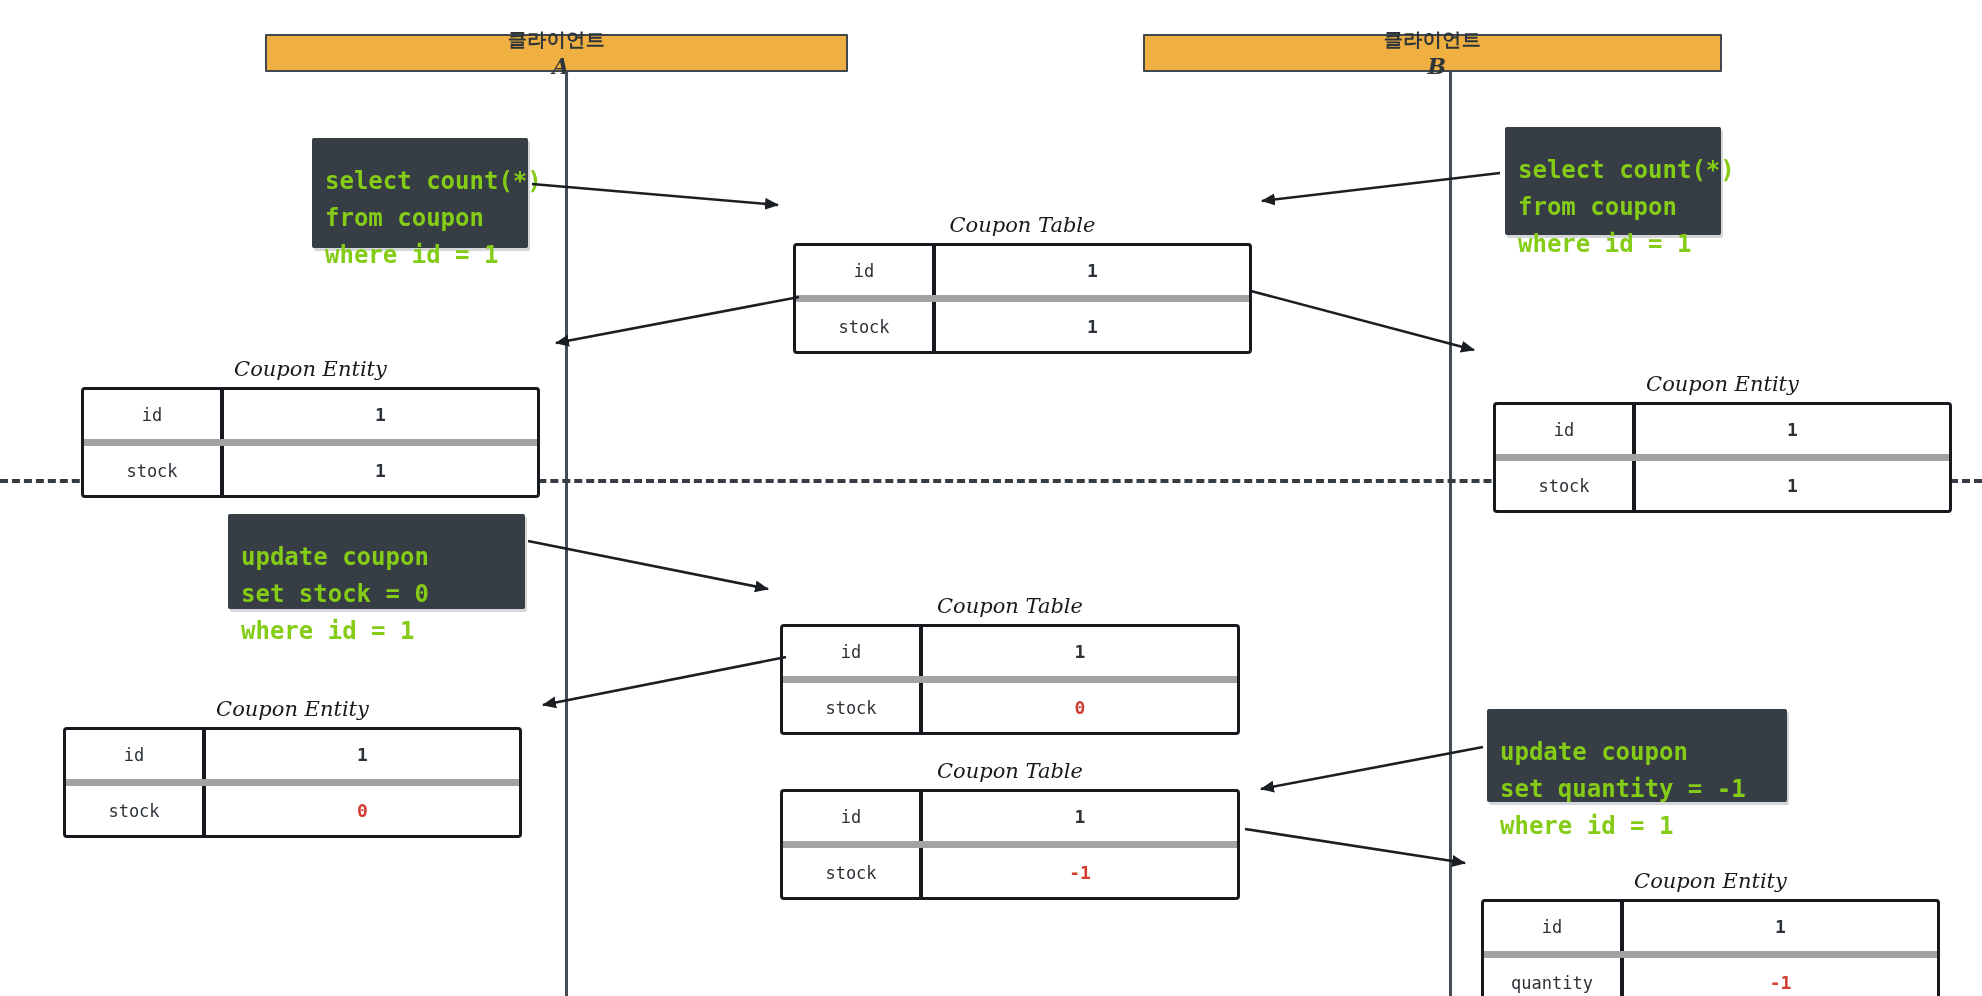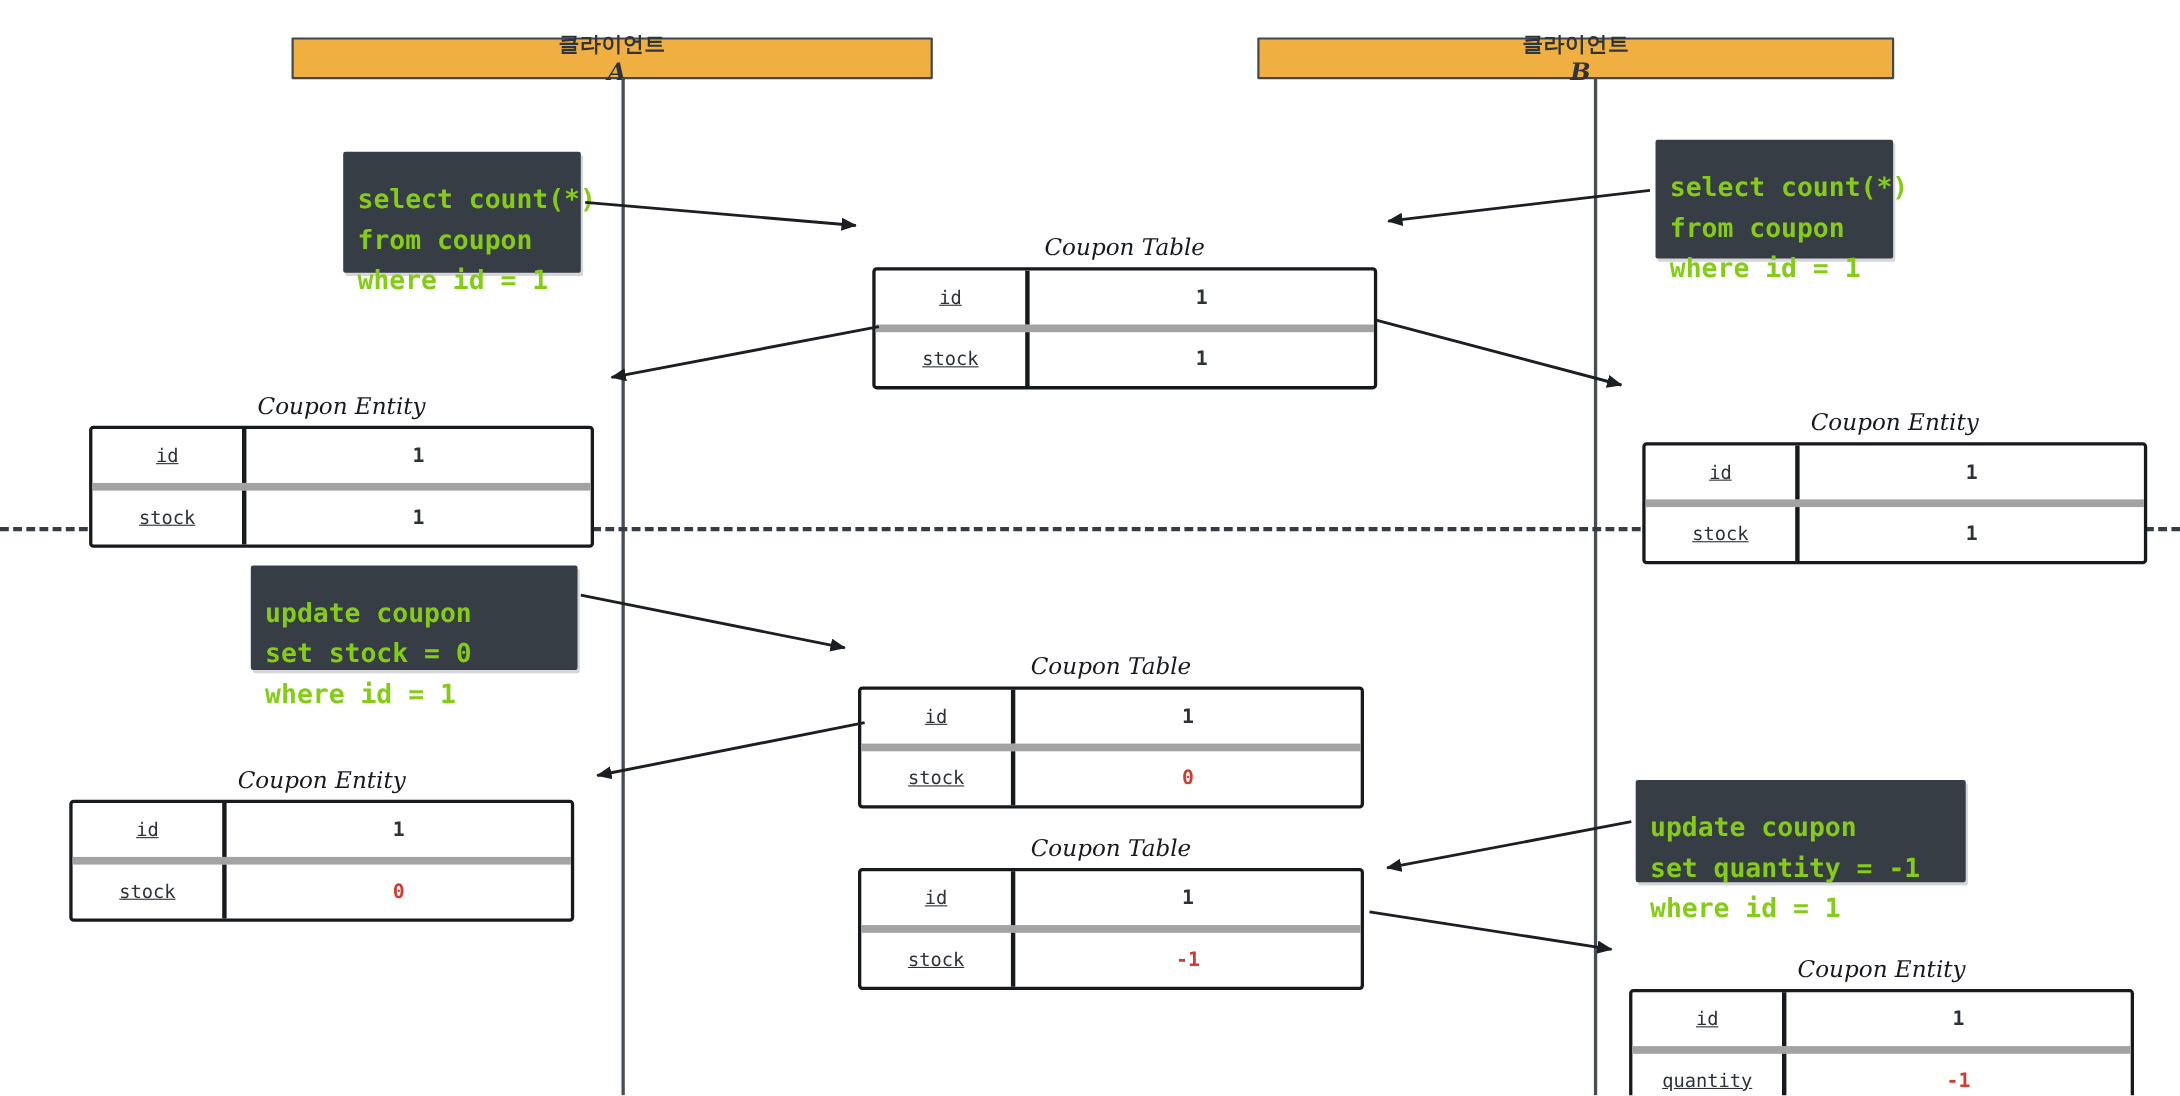--- a/index.html
+++ b/index.html
@@ -37,21 +37,21 @@
 
   
   .dbtable{position:absolute;margin-top:47px;}
   .tbl-title{text-align:center;font-family:"DejaVu Serif",serif;font-style:italic;
     font-size:21px;color:#16191d;height:26px;line-height:26px;margin-bottom:5px;}
   .tbl-grid{border:3.5px solid #16191d;border-radius:4px;background:#fff;box-sizing:border-box;}
   .tbl-row{display:flex;height:49px;}
   .tbl-row + .tbl-row{border-top:7px solid #a3a3a3;}
   .tbl-key{width:140px;box-sizing:border-box;border-right:4px solid #16191d;
     display:flex;align-items:center;justify-content:center;
-    font-family:"DejaVu Sans Mono",monospace;font-size:17px;font-weight:500;color:#2c3238;text-decoration:underline;}
+    font-family:"DejaVu Sans Mono",monospace;font-size:17px;font-weight:500;color:#2c3238;}
   .tbl-val{flex:1;display:flex;align-items:center;justify-content:center;
     font-family:"DejaVu Sans Mono",monospace;font-size:18px;font-weight:700;}
 
   #table-0{left:793px;top:165px;width:459px;}
   #table-1{left:81px;top:309px;width:459px;}
   #table-2{left:1493px;top:324px;width:459px;}
   #table-3{left:780px;top:546px;width:460px;}
   #table-4{left:63px;top:649px;width:459px;}
   #table-5{left:780px;top:711px;width:460px;}
   #table-6{left:1481px;top:821px;width:459px;}

